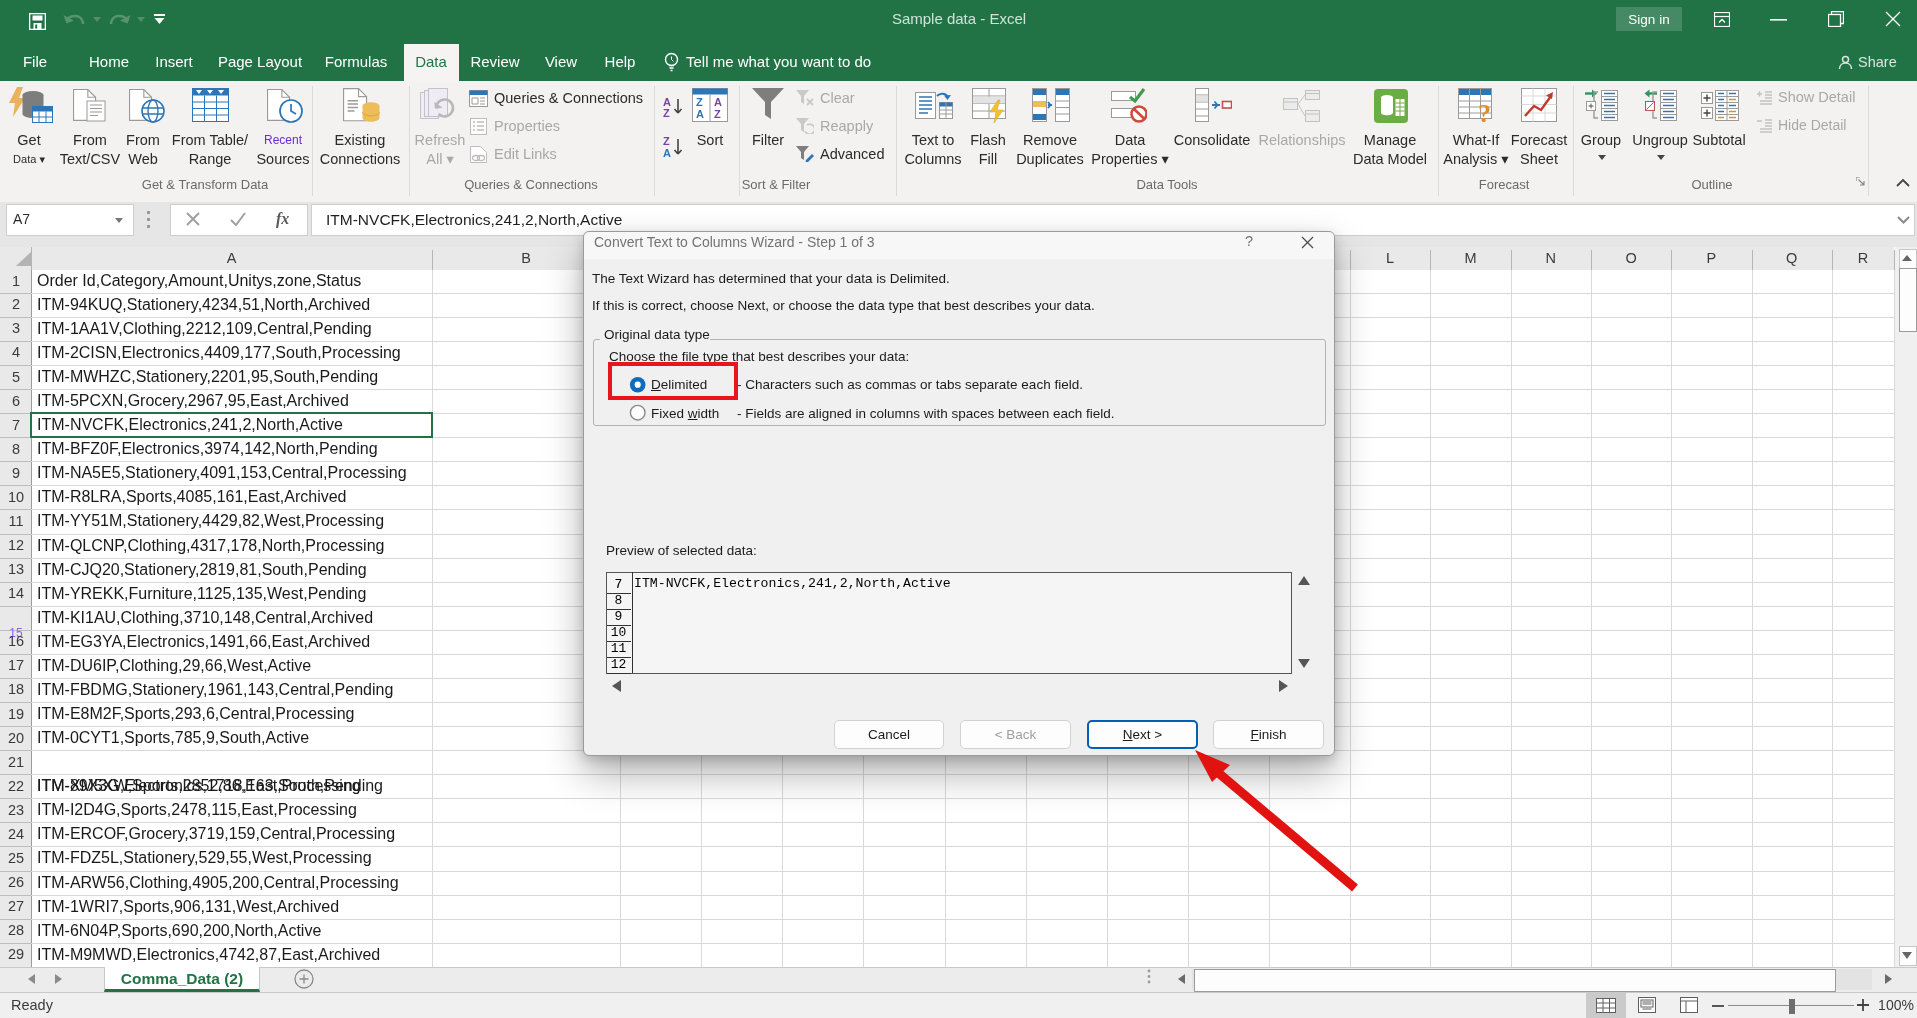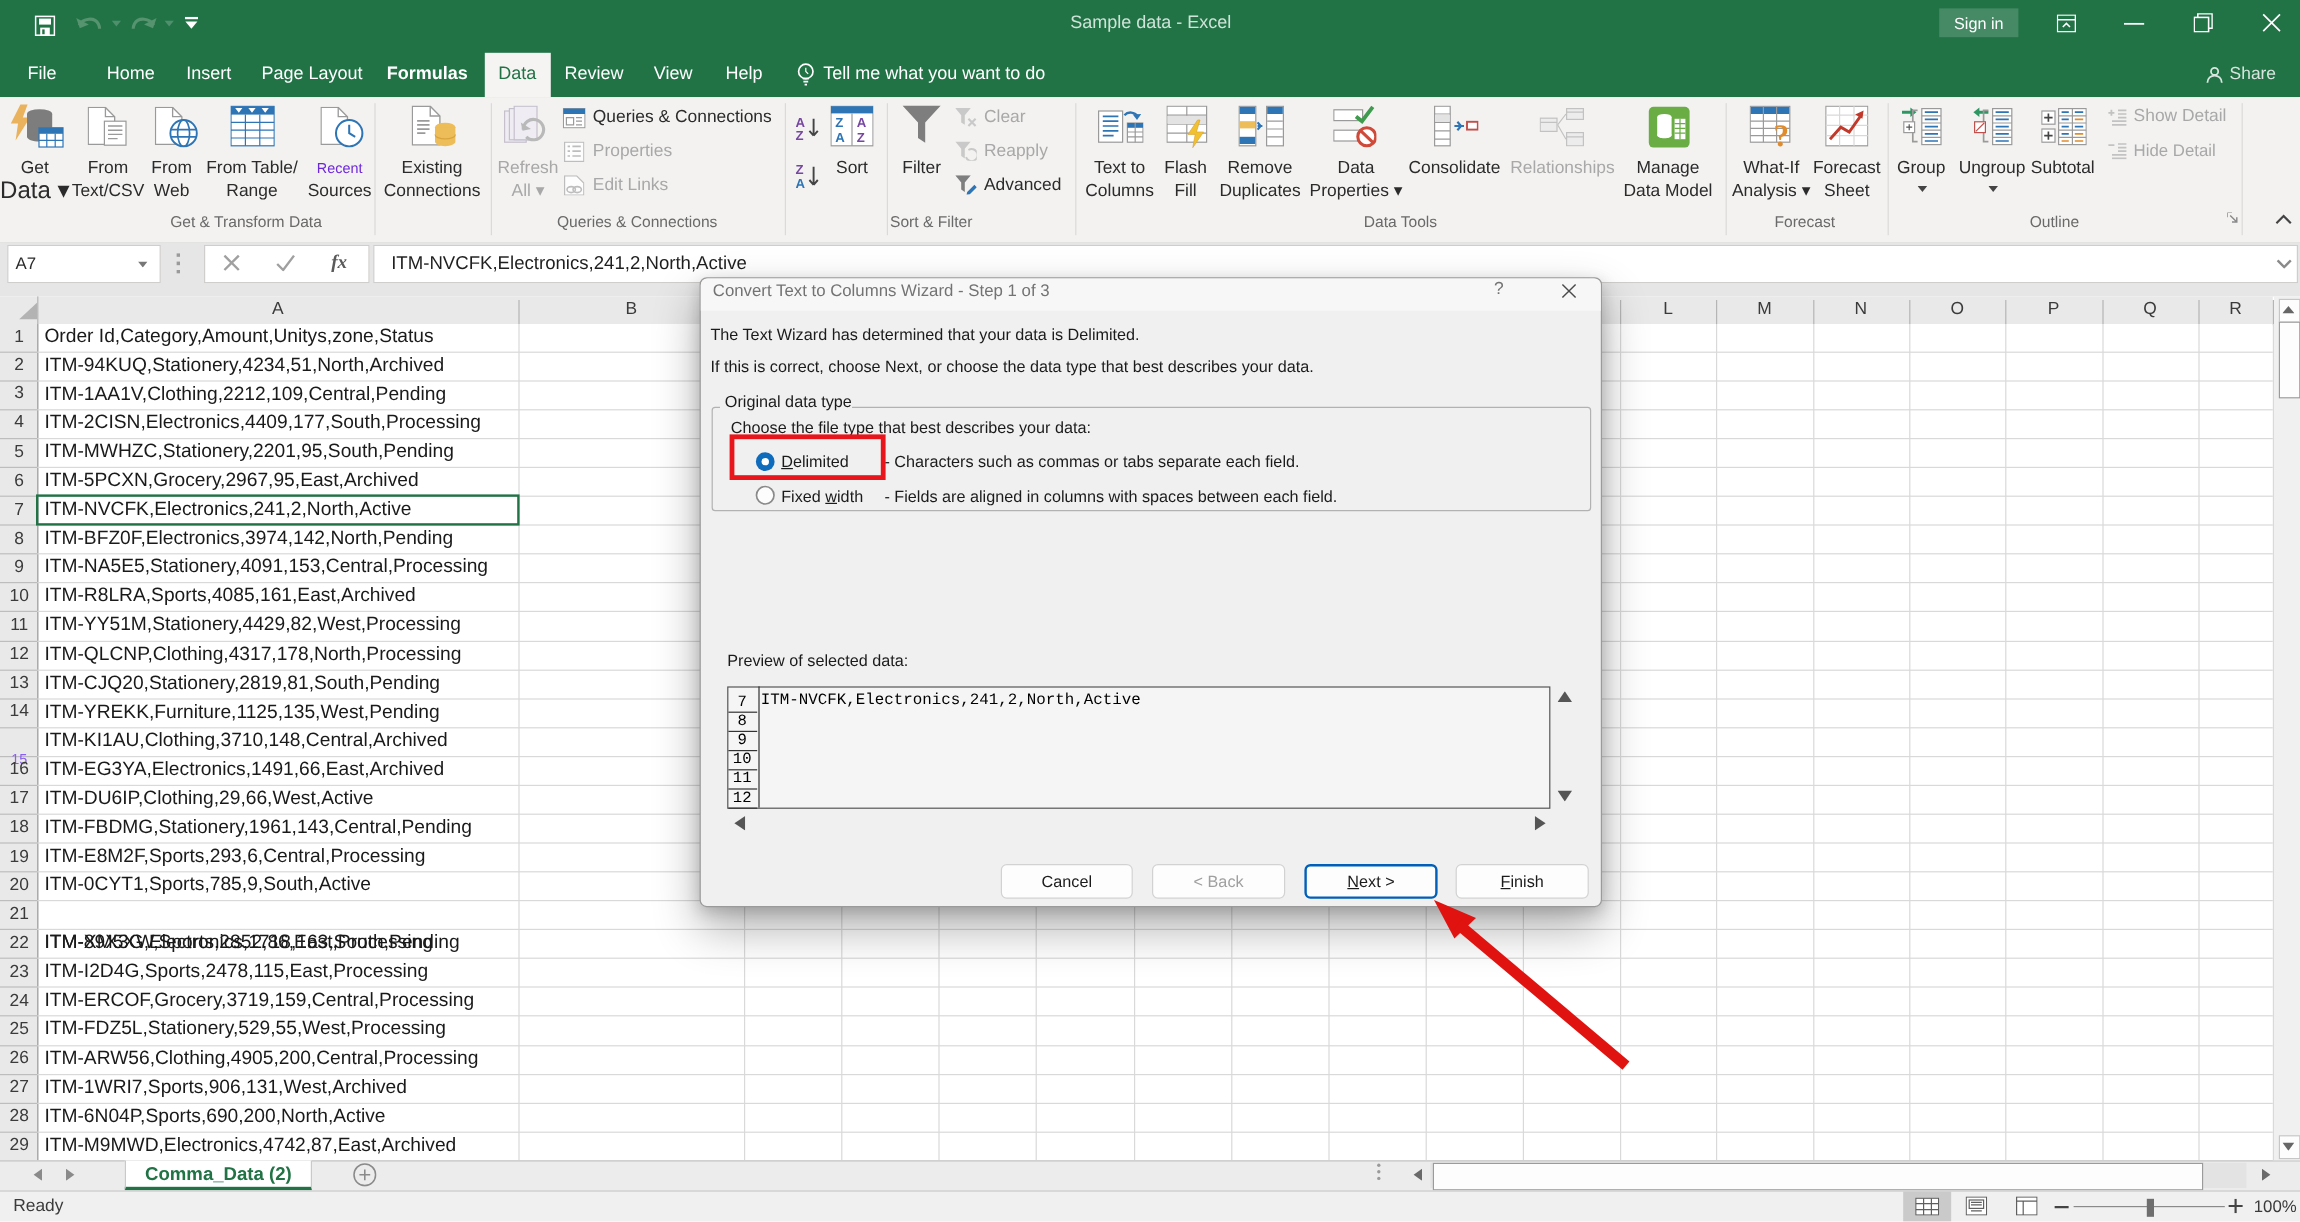--- a/index.html
+++ b/index.html
@@ -52,21 +52,21 @@
 <svg style="position:absolute;left:1838px;top:55px;" width="15" height="15" viewBox="0 0 15 15">
     <circle cx="7.5" cy="4.5" r="3" fill="none" stroke="#d9e5de" stroke-width="1.5"></circle>
     <path d="M1.5 14 c0-4 3-6 6-6 s6 2 6 6" fill="none" stroke="#d9e5de" stroke-width="1.5"></path>
   </svg>
 <div style="position:absolute;left:1858px;top:47.5px;font-family:'Liberation Sans',sans-serif;font-size:14.5px;font-weight:400;line-height:29.0px;height:29.0px;color:#d9e5de;white-space:nowrap;">Share</div>
 <div style="position:absolute;left:404px;top:44px;width:55px;height:37px;background:#f5f4f2;"></div>
 <div style="position:absolute;left:35px;top:47px;transform:translateX(-50%);font-family:'Liberation Sans',sans-serif;font-size:15px;font-weight:400;line-height:30px;height:30px;color:#ffffff;white-space:nowrap;">File</div>
 <div style="position:absolute;left:109px;top:47px;transform:translateX(-50%);font-family:'Liberation Sans',sans-serif;font-size:15px;font-weight:400;line-height:30px;height:30px;color:#ffffff;white-space:nowrap;">Home</div>
 <div style="position:absolute;left:174px;top:47px;transform:translateX(-50%);font-family:'Liberation Sans',sans-serif;font-size:15px;font-weight:400;line-height:30px;height:30px;color:#ffffff;white-space:nowrap;">Insert</div>
 <div style="position:absolute;left:260px;top:47px;transform:translateX(-50%);font-family:'Liberation Sans',sans-serif;font-size:15px;font-weight:400;line-height:30px;height:30px;color:#ffffff;white-space:nowrap;">Page Layout</div>
-<div style="position:absolute;left:356px;top:47px;transform:translateX(-50%);font-family:'Liberation Sans',sans-serif;font-size:15px;font-weight:700;line-height:30px;height:30px;color:#ffffff;white-space:nowrap;">Formulas</div>
+<div style="position:absolute;left:356px;top:47px;transform:translateX(-50%);font-family:'Liberation Sans',sans-serif;font-size:15px;font-weight:400;line-height:30px;height:30px;color:#ffffff;white-space:nowrap;">Formulas</div>
 <div style="position:absolute;left:431px;top:47px;transform:translateX(-50%);font-family:'Liberation Sans',sans-serif;font-size:15px;font-weight:400;line-height:30px;height:30px;color:#217346;white-space:nowrap;">Data</div>
 <div style="position:absolute;left:495px;top:47px;transform:translateX(-50%);font-family:'Liberation Sans',sans-serif;font-size:15px;font-weight:400;line-height:30px;height:30px;color:#ffffff;white-space:nowrap;">Review</div>
 <div style="position:absolute;left:561px;top:47px;transform:translateX(-50%);font-family:'Liberation Sans',sans-serif;font-size:15px;font-weight:400;line-height:30px;height:30px;color:#ffffff;white-space:nowrap;">View</div>
 <div style="position:absolute;left:620px;top:47px;transform:translateX(-50%);font-family:'Liberation Sans',sans-serif;font-size:15px;font-weight:400;line-height:30px;height:30px;color:#ffffff;white-space:nowrap;">Help</div>
 <svg style="position:absolute;left:663px;top:52px;" width="17" height="20" viewBox="0 0 17 20">
     <circle cx="8.5" cy="7.5" r="6" fill="none" stroke="#fff" stroke-width="1.4"></circle>
     <path d="M6 13.5 h5 M6.5 16 h4 M7.5 18.5 h2" stroke="#fff" stroke-width="1.3"></path>
     <path d="M8.5 4.5 v3 l2 2" stroke="#fff" stroke-width="1" fill="none"></path>
   </svg>
 <div style="position:absolute;left:686px;top:47px;font-family:'Liberation Sans',sans-serif;font-size:15px;font-weight:400;line-height:30px;height:30px;color:#ffffff;white-space:nowrap;">Tell me what you want to do</div>
@@ -93,21 +93,21 @@
   </svg>
 <svg style="position:absolute;left:8px;top:86px;" width="46" height="42" viewBox="0 0 46 42">
     <path d="M9 1 L1 17 h6 L5 31 L17 12 h-6 L15 1 Z" fill="#eab25c"></path>
 <ellipse cx="25" cy="9" rx="10.5" ry="4" fill="#7d7d7d"></ellipse>
     <path d="M14.5 9 v19 c0 2.2 4.7 4 10.5 4 s10.5-1.8 10.5-4 V9" fill="#7d7d7d"></path>
 <rect x="24.5" y="20.5" width="20" height="16" fill="#fff" stroke="#2e75b6"></rect>
     <rect x="24.5" y="20.5" width="20" height="5" fill="#2e75b6"></rect>
     <path d="M31 25.5 v11 M38 25.5 v11 M24.5 31 h20" stroke="#2e75b6"></path>
   </svg>
 <div style="position:absolute;left:29px;top:125.5px;transform:translateX(-50%);font-family:'Liberation Sans',sans-serif;font-size:14.5px;font-weight:400;line-height:29.0px;height:29.0px;color:#2b2b2b;white-space:nowrap;">Get</div>
-<div style="position:absolute;left:29px;top:144.5px;transform:translateX(-50%);font-family:'Liberation Sans',sans-serif;font-size:20px;font-weight:400;line-height:29.0px;height:29.0px;color:#2b2b2b;white-space:nowrap;">Data ▾</div>
+<div style="position:absolute;left:29px;top:144.5px;transform:translateX(-50%);font-family:'Liberation Sans',sans-serif;font-size:11px;font-weight:400;line-height:29.0px;height:29.0px;color:#2b2b2b;white-space:nowrap;">Data ▾</div>
 <svg style="position:absolute;left:73px;top:89px;" width="35" height="34" viewBox="0 0 35 34">
     <g transform="scale(1.1)">
       <path d="M0.5 0.5 h13 l7 7 v21 h-20 z" fill="#fff" stroke="#9a9a9a"></path>
       <path d="M13.5 0.5 v7 h7" fill="none" stroke="#9a9a9a"></path>
     </g>
     <rect x="14" y="12" width="18" height="20" fill="#fff" stroke="#9a9a9a"></rect>
     <path d="M17 16 h12 M17 19.5 h12 M17 23 h12 M17 26.5 h8" stroke="#9a9a9a" stroke-width="1.2"></path>
   </svg>
 <div style="position:absolute;left:90px;top:125.5px;transform:translateX(-50%);font-family:'Liberation Sans',sans-serif;font-size:14.5px;font-weight:400;line-height:29.0px;height:29.0px;color:#2b2b2b;white-space:nowrap;">From</div>
 <div style="position:absolute;left:90px;top:144.5px;transform:translateX(-50%);font-family:'Liberation Sans',sans-serif;font-size:14.5px;font-weight:400;line-height:29.0px;height:29.0px;color:#2b2b2b;white-space:nowrap;">Text/CSV</div>

